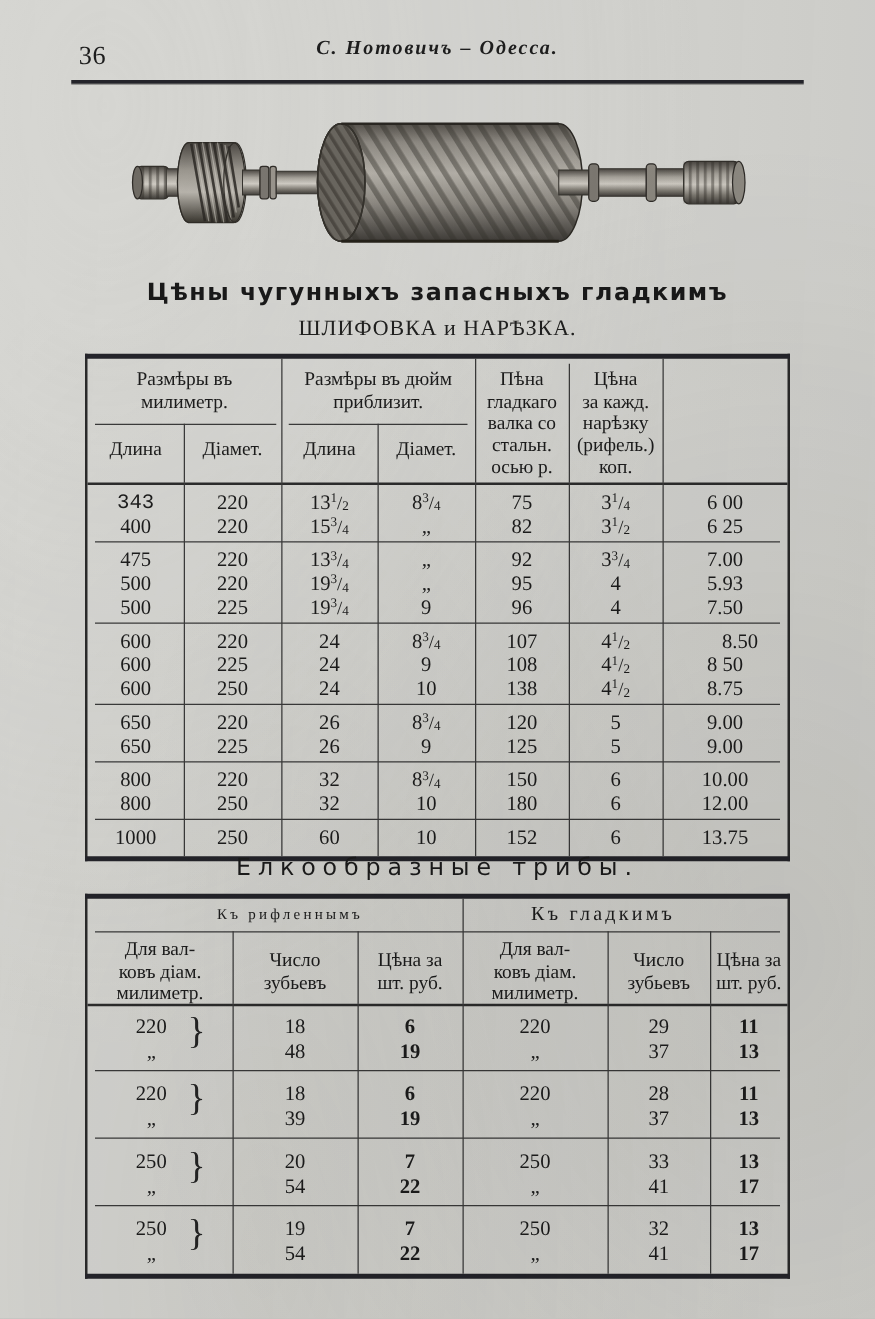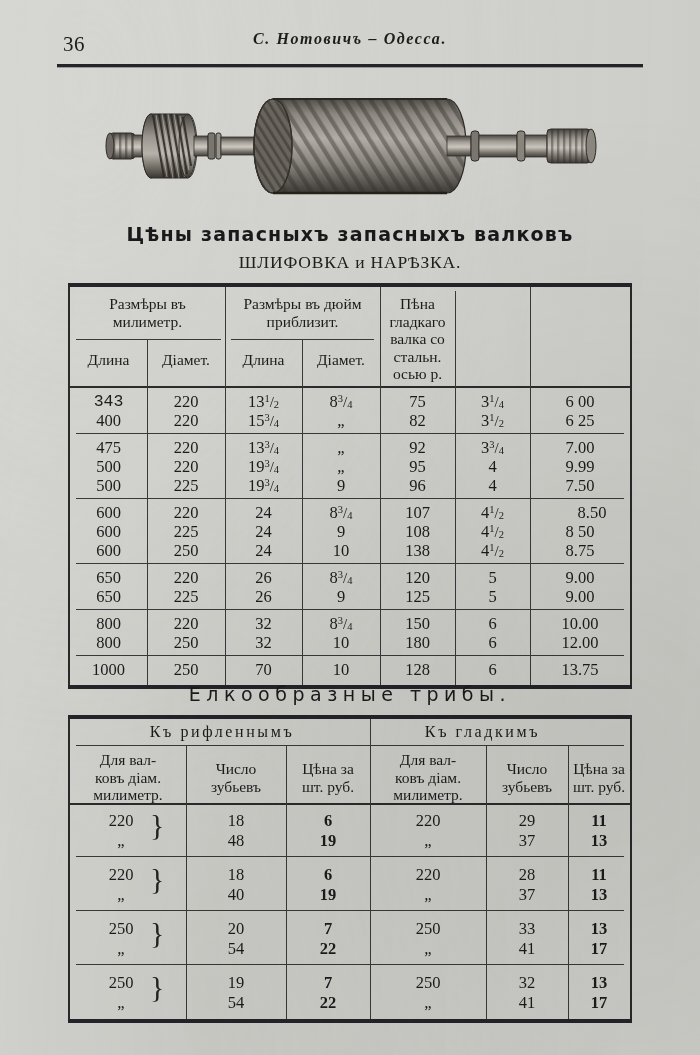--- a/index.html
+++ b/index.html
@@ -278,21 +278,21 @@
       <rect x="422" y="53" width="8" height="30" rx="3" fill="#8d8981" stroke="#2f2c28" stroke-width="1"></rect>
       <rect x="430" y="57" width="22" height="22" fill="url(#shaftG)" stroke="#35322d" stroke-width=".8"></rect>
       <g>
         <rect x="452" y="51" width="44" height="34" rx="4" fill="url(#shaftG)" stroke="#33302b" stroke-width="1"></rect>
         <rect x="452" y="51" width="44" height="34" fill="url(#splines)" opacity="0.7"></rect>
         <ellipse cx="496" cy="68" rx="5" ry="17" fill="#8f8b83" stroke="#2f2c28" stroke-width="1"></ellipse>
       </g>
     </svg>
   </div>
 
-  <div class="h-main">Цѣны запасныхъ запасныхъ валковъ</div>
+  <div class="h-main">Цѣны чугунныхъ запасныхъ гладкимъ</div>
   <div class="h-sub">ШЛИФОВКА  и  НАРѢЗКА.</div>
 
   <div class="tbl" id="t1" style="left: 68px; top: 283px; width: 564px; height: 406px;">
     <div class="rule-top"></div>
     <div class="rule-bot"></div>
   <div class="hline thick" style="left:0;top:103px;width:560px;"></div>
       <div class="hline" style="left:6px;top:56px;width:145px;"></div>
       <div class="hline" style="left:161px;top:56px;width:143px;"></div>
       <div class="vline" style="left:155px;top:4px;height:99px;"></div>
       <div class="vline" style="left:310px;top:4px;height:99px;"></div>
@@ -300,20 +300,21 @@
       <div class="vline" style="left:460px;top:4px;height:99px;"></div>
       <div class="vline" style="left:77px;top:56px;height:47px;"></div>
       <div class="vline" style="left:232px;top:56px;height:47px;"></div>
       <div class="cell hdr" style="left:0px;top:12px;width:155px;">Размѣры въ<br>милиметр.</div>
       <div class="cell hdr" style="left:155px;top:12px;width:155px;">Размѣры въ дюйм<br>приблизит.</div>
       <div class="cell hdr" style="left:0px;top:68px;width:77px;">Длина</div>
       <div class="cell hdr" style="left:77px;top:68px;width:78px;">Діамет.</div>
       <div class="cell hdr" style="left:155px;top:68px;width:77px;">Длина</div>
       <div class="cell hdr" style="left:232px;top:68px;width:78px;">Діамет.</div>
       <div class="cell hdr" style="left:310px;top:12px;width:75px;">Пѣна<br>гладкаго<br>валка со<br>стальн.<br>осью р.</div>
+      <div class="cell hdr" style="left:385px;top:12px;width:75px;">Цѣна<br>за кажд.<br>нарѣзку<br>(рифель.)<br>коп.</div>
       <div class="cell num" style="left:0px;top:109px;width:77px;font-family:Liberation Mono, monospace;">343</div>
       <div class="cell num" style="left:77px;top:109px;width:78px;">220</div>
       <div class="cell num frac" style="left:155px;top:109px;width:77px;">13<sup>1</sup><span class="slash">/</span><sub>2</sub></div>
       <div class="cell num frac" style="left:232px;top:109px;width:78px;">8<sup>3</sup><span class="slash">/</span><sub>4</sub></div>
       <div class="cell num" style="left:310px;top:109px;width:75px;">75</div>
       <div class="cell num frac" style="left:385px;top:109px;width:75px;">3<sup>1</sup><span class="slash">/</span><sub>4</sub></div>
       <div class="cell num" style="left:460px;top:109px;width:100px;">6 00</div>
       <div class="cell num" style="left:0px;top:128px;width:77px;">400</div>
       <div class="cell num" style="left:77px;top:128px;width:78px;">220</div>
       <div class="cell num frac" style="left:155px;top:128px;width:77px;">15<sup>3</sup><span class="slash">/</span><sub>4</sub></div>
@@ -328,21 +329,21 @@
       <div class="cell num" style="left:232px;top:155px;width:78px;">„</div>
       <div class="cell num" style="left:310px;top:155px;width:75px;">92</div>
       <div class="cell num frac" style="left:385px;top:155px;width:75px;">3<sup>3</sup><span class="slash">/</span><sub>4</sub></div>
       <div class="cell num" style="left:460px;top:155px;width:100px;">7.00</div>
       <div class="cell num" style="left:0px;top:174px;width:77px;">500</div>
       <div class="cell num" style="left:77px;top:174px;width:78px;">220</div>
       <div class="cell num frac" style="left:155px;top:174px;width:77px;">19<sup>3</sup><span class="slash">/</span><sub>4</sub></div>
       <div class="cell num" style="left:232px;top:174px;width:78px;">„</div>
       <div class="cell num" style="left:310px;top:174px;width:75px;">95</div>
       <div class="cell num" style="left:385px;top:174px;width:75px;">4</div>
-      <div class="cell num" style="left:460px;top:174px;width:100px;">9.99</div>
+      <div class="cell num" style="left:460px;top:174px;width:100px;">5.93</div>
       <div class="cell num" style="left:0px;top:193px;width:77px;">500</div>
       <div class="cell num" style="left:77px;top:193px;width:78px;">225</div>
       <div class="cell num frac" style="left:155px;top:193px;width:77px;">19<sup>3</sup><span class="slash">/</span><sub>4</sub></div>
       <div class="cell num" style="left:232px;top:193px;width:78px;">9</div>
       <div class="cell num" style="left:310px;top:193px;width:75px;">96</div>
       <div class="cell num" style="left:385px;top:193px;width:75px;">4</div>
       <div class="cell num" style="left:460px;top:193px;width:100px;">7.50</div>
       <div class="hline" style="left:6px;top:215px;width:548px;"></div>
       <div class="cell num" style="left:0px;top:220px;width:77px;">600</div>
       <div class="cell num" style="left:77px;top:220px;width:78px;">220</div>
@@ -391,42 +392,42 @@
       <div class="cell num" style="left:0px;top:350px;width:77px;">800</div>
       <div class="cell num" style="left:77px;top:350px;width:78px;">250</div>
       <div class="cell num" style="left:155px;top:350px;width:77px;">32</div>
       <div class="cell num" style="left:232px;top:350px;width:78px;">10</div>
       <div class="cell num" style="left:310px;top:350px;width:75px;">180</div>
       <div class="cell num" style="left:385px;top:350px;width:75px;">6</div>
       <div class="cell num" style="left:460px;top:350px;width:100px;">12.00</div>
       <div class="hline" style="left:6px;top:372px;width:548px;"></div>
       <div class="cell num" style="left:0px;top:377px;width:77px;">1000</div>
       <div class="cell num" style="left:77px;top:377px;width:78px;">250</div>
-      <div class="cell num" style="left:155px;top:377px;width:77px;">70</div>
+      <div class="cell num" style="left:155px;top:377px;width:77px;">60</div>
       <div class="cell num" style="left:232px;top:377px;width:78px;">10</div>
-      <div class="cell num" style="left:310px;top:377px;width:75px;">128</div>
+      <div class="cell num" style="left:310px;top:377px;width:75px;">152</div>
       <div class="cell num" style="left:385px;top:377px;width:75px;">6</div>
       <div class="cell num" style="left:460px;top:377px;width:100px;">13.75</div>
       <div class="vline" style="left:77px;top:103px;height:299px;"></div>
       <div class="vline" style="left:155px;top:103px;height:299px;"></div>
       <div class="vline" style="left:232px;top:103px;height:299px;"></div>
       <div class="vline" style="left:310px;top:103px;height:299px;"></div>
       <div class="vline" style="left:385px;top:103px;height:299px;"></div>
       <div class="vline" style="left:460px;top:103px;height:299px;"></div>
     </div>
 
   <div class="h-second">Елкообразные трибы.</div>
 
   <div class="tbl" id="t2" style="left: 68px; top: 715px; width: 564px; height: 308px;">
     <div class="rule-top"></div>
     <div class="rule-bot"></div>
   <div class="hline" style="left:6px;top:30px;width:548px;"></div>
       <div class="hline thick" style="left:0;top:88px;width:560px;"></div>
       <div class="vline" style="left:300px;top:4px;height:84px;"></div>
-      <div class="cell hdr spaced" style="left:2px;top:8px;width:300px;font-size:16px;">Къ  рифленнымъ</div>
+      <div class="cell hdr spaced" style="left:12px;top:8px;width:300px;font-size:12px;">Къ  рифленнымъ</div>
       <div class="cell hdr spaced" style="left:300px;top:8px;width:225px;font-size:16px;">Къ  гладкимъ</div>
       <div class="cell hdr" style="left:0px;top:36px;width:116px;">Для вал-<br>ковъ діам.<br>милиметр.</div>
       <div class="cell hdr" style="left:116px;top:45px;width:100px;">Число<br>зубьевъ</div>
       <div class="cell hdr" style="left:216px;top:45px;width:84px;">Цѣна за<br>шт. руб.</div>
       <div class="cell hdr" style="left:300px;top:36px;width:116px;">Для вал-<br>ковъ діам.<br>милиметр.</div>
       <div class="cell hdr" style="left:416px;top:45px;width:82px;">Число<br>зубьевъ</div>
       <div class="cell hdr" style="left:498px;top:45px;width:62px;">Цѣна за<br>шт. руб.</div>
       <div class="vline" style="left:116px;top:30px;height:58px;"></div>
       <div class="vline" style="left:216px;top:30px;height:58px;"></div>
       <div class="vline" style="left:416px;top:30px;height:58px;"></div>
@@ -442,21 +443,21 @@
       <div class="cell num ditto" style="left:300px;top:116px;width:116px;">„</div>
       <div class="cell num" style="left:416px;top:96px;width:82px;">29</div>
       <div class="cell num" style="left:416px;top:116px;width:82px;">37</div>
       <div class="cell num bold" style="left:498px;top:96px;width:62px;">11</div>
       <div class="cell num bold" style="left:498px;top:116px;width:62px;">13</div>
       <div class="hline" style="left:6px;top:141px;width:548px;"></div>
       <div class="cell num" style="left:0px;top:150px;width:116px;padding-right:14px;box-sizing:border-box;">220</div>
       <div class="cell num ditto" style="left:0px;top:170px;width:116px;padding-right:14px;box-sizing:border-box;">„</div>
       <div class="brace" style="left:80px;top:149px;">}</div>
       <div class="cell num" style="left:116px;top:150px;width:100px;">18</div>
-      <div class="cell num" style="left:116px;top:170px;width:100px;">40</div>
+      <div class="cell num" style="left:116px;top:170px;width:100px;">39</div>
       <div class="cell num bold" style="left:216px;top:150px;width:84px;">6</div>
       <div class="cell num bold" style="left:216px;top:170px;width:84px;">19</div>
       <div class="cell num" style="left:300px;top:150px;width:116px;">220</div>
       <div class="cell num ditto" style="left:300px;top:170px;width:116px;">„</div>
       <div class="cell num" style="left:416px;top:150px;width:82px;">28</div>
       <div class="cell num" style="left:416px;top:170px;width:82px;">37</div>
       <div class="cell num bold" style="left:498px;top:150px;width:62px;">11</div>
       <div class="cell num bold" style="left:498px;top:170px;width:62px;">13</div>
       <div class="hline" style="left:6px;top:195px;width:548px;"></div>
       <div class="cell num" style="left:0px;top:204px;width:116px;padding-right:14px;box-sizing:border-box;">250</div>

